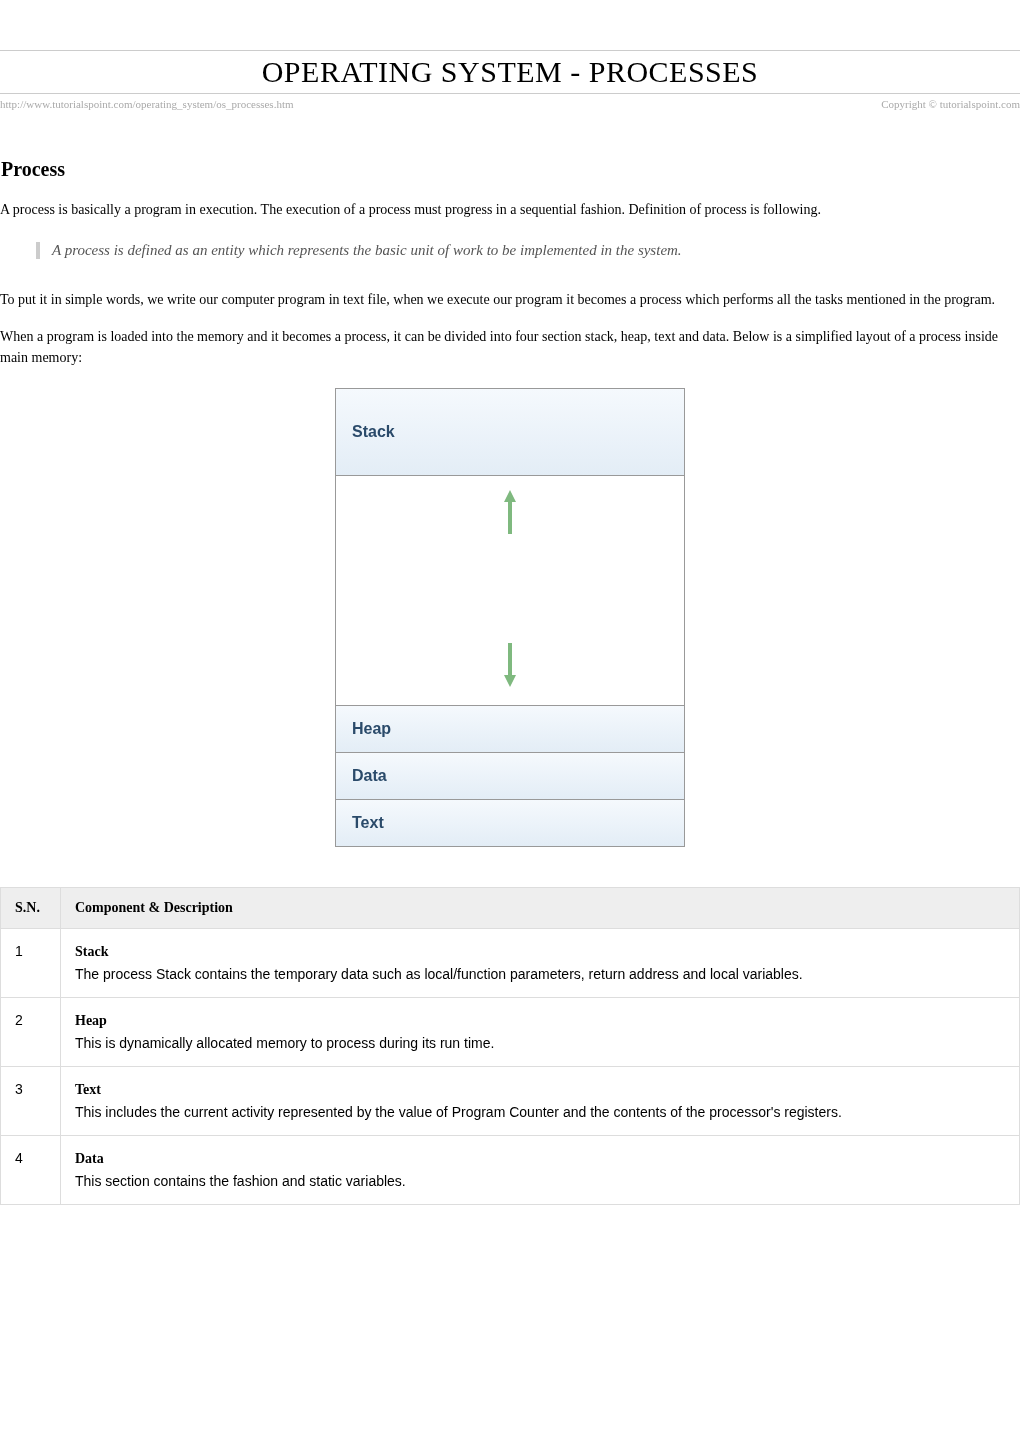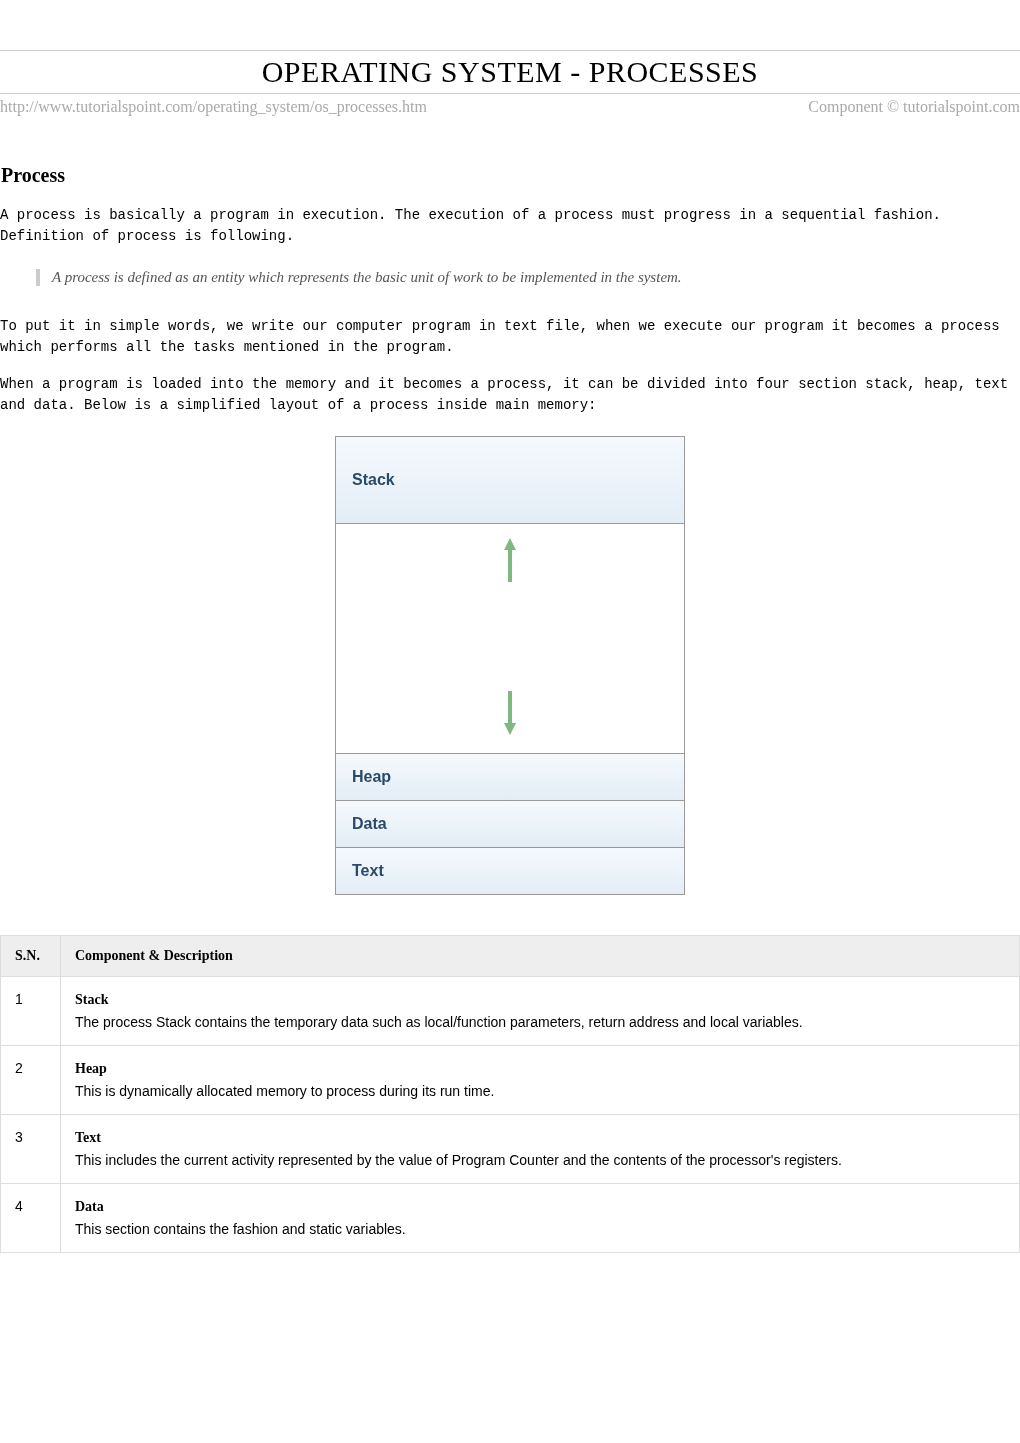--- a/index.html
+++ b/index.html
@@ -30,38 +30,38 @@
       font-weight: normal;
       text-align: center;
       color: #000;
       letter-spacing: 0.5px;
     }
     .meta-row {
       display: flex;
       justify-content: space-between;
       align-items: center;
       padding: 4px 0 0 0;
-      font-size: 16px;
+      font-size: 11px;
       color: #aaa;
     }
     .meta-row a {
       color: #aaa;
       text-decoration: none;
     }
     .content {
       padding: 20px 0 0 0;
     }
     h2.section-heading {
       font-family: Georgia, 'Times New Roman', serif;
       font-size: 20px;
       font-weight: bold;
       margin: 28px 0 18px 1px;
     }
     p.body-text {
-      font-family: Liberation Mono, monospace;
+      font-family: Liberation Serif, serif;
       font-size: 14px;
       line-height: 1.5;
       margin: 0 0 16px 0;
     }
     .blockquote {
       margin: 22px 0 30px 36px;
       padding: 0 0 0 12px;
       border-left: 4px solid #ccc;
       font-family: Georgia, 'Times New Roman', serif;
       font-style: italic;
@@ -147,21 +147,21 @@
 <body>
 
 <div class="page-wrapper">
 
   <div class="title-section">
     <h1 class="page-title">OPERATING SYSTEM - PROCESSES</h1>
   </div>
 
   <div class="meta-row">
     <a>http://www.tutorialspoint.com/operating_system/os_processes.htm</a>
-    <span>Component © tutorialspoint.com</span>
+    <span>Copyright © tutorialspoint.com</span>
   </div>
 
   <div class="content">
 
     <h2 class="section-heading">Process</h2>
 
     <p class="body-text">A process is basically a program in execution. The execution of a process must progress in a sequential fashion. Definition of process is following.</p>
 
     <div class="blockquote">A process is defined as an entity which represents the basic unit of work to be implemented in the system.</div>
 

